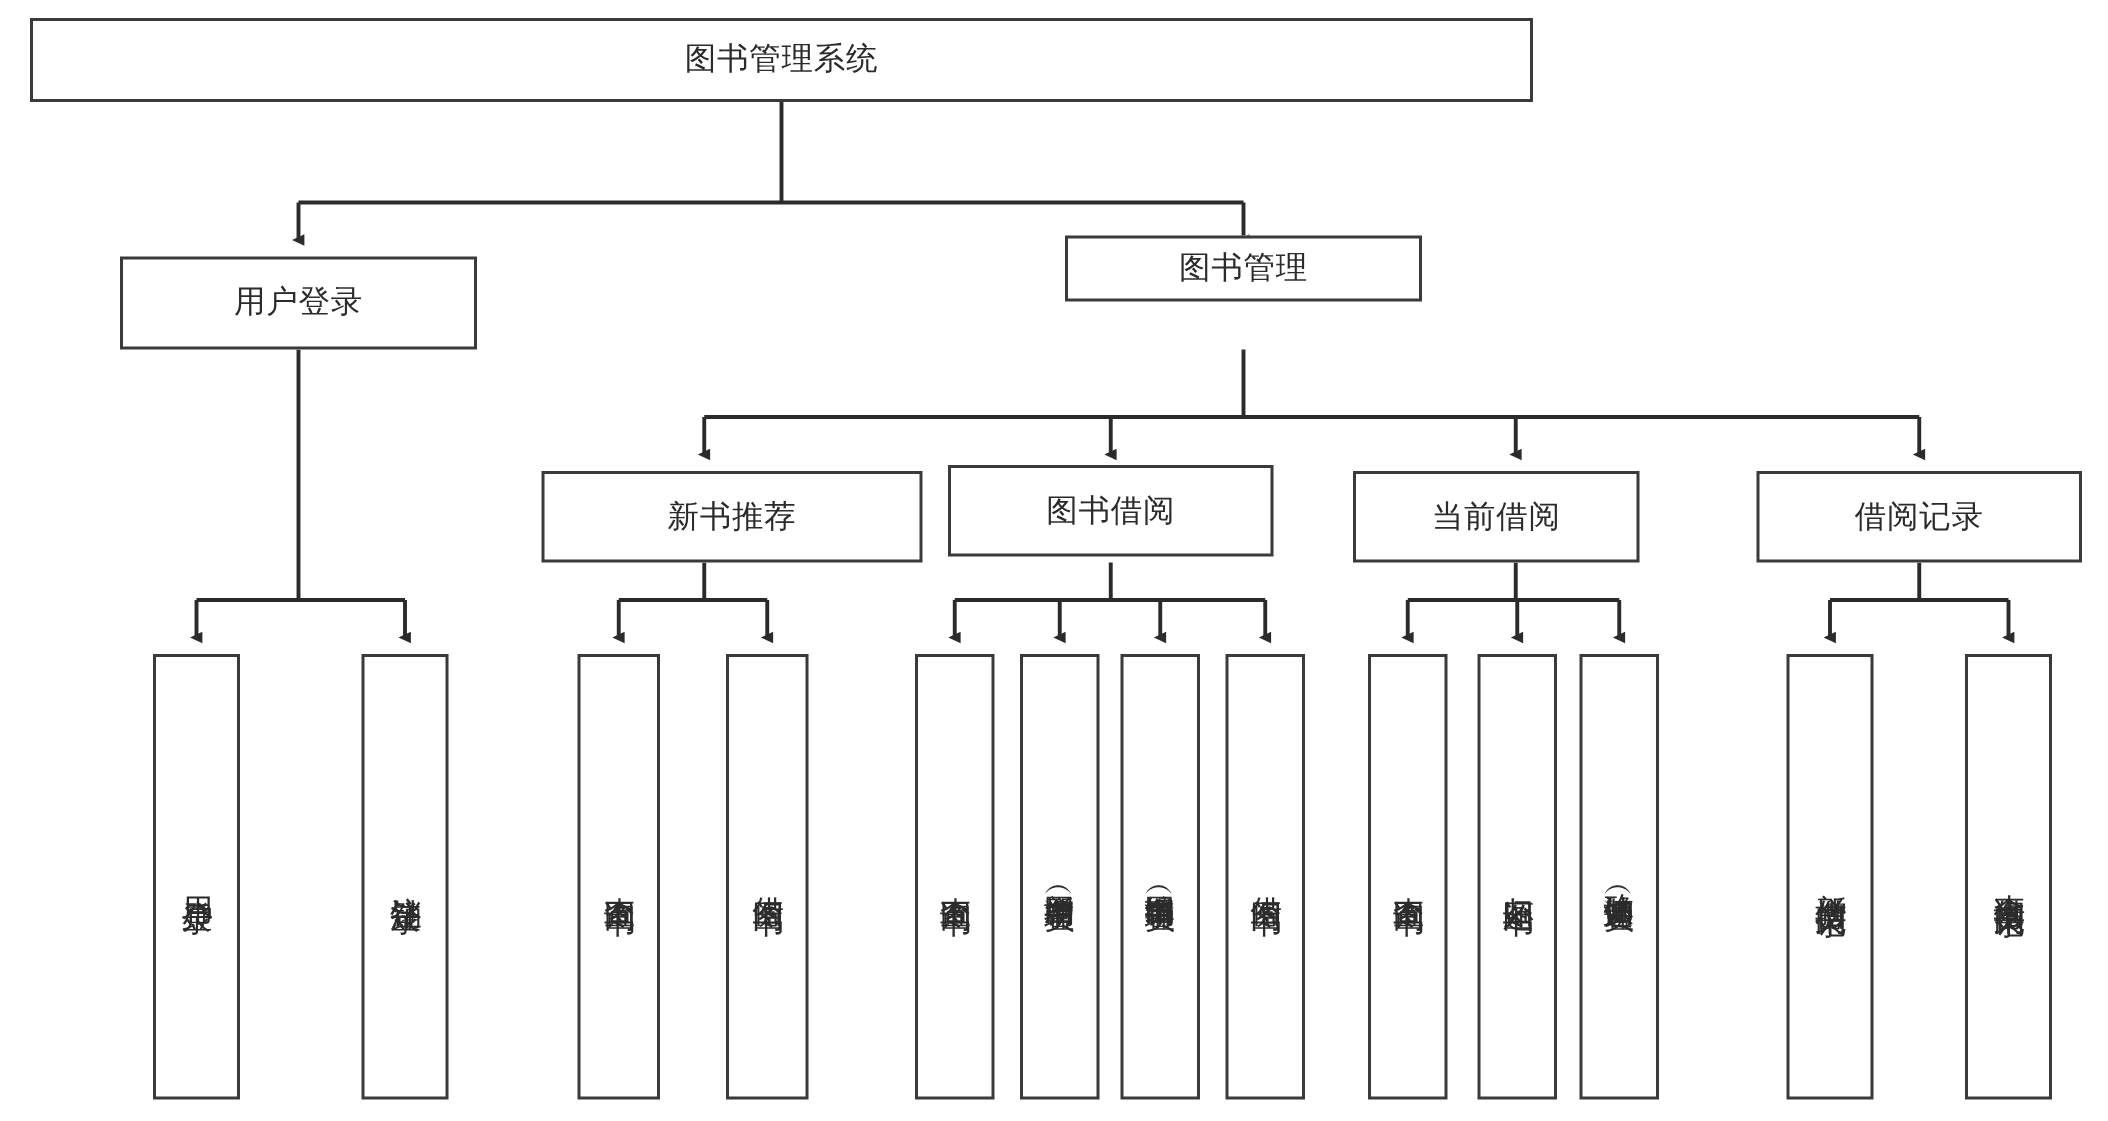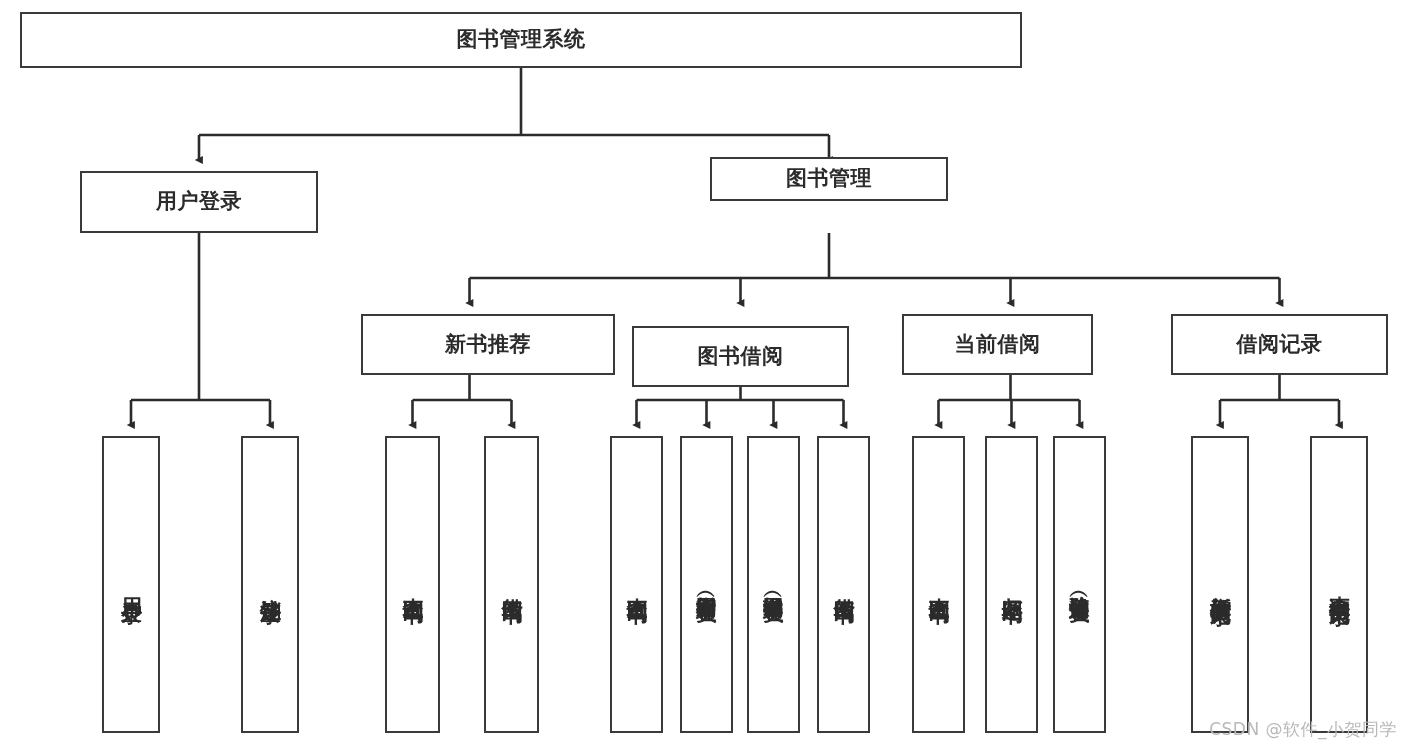--- a/index.html
+++ b/index.html
@@ -34,21 +34,20 @@
     display: flex;
     align-items: center;
     justify-content: center;
     color: #2b2b2b;
   }
   .node-label {
     display: block;
     text-align: center;
     line-height: 1.12;
     white-space: nowrap;
-    font-weight: bold;
   }
   
   .node.horiz .node-label {
     font-size: 21px;
     letter-spacing: 0.5px;
   }
   .node.root .node-label {
     font-size: 21px;
   }
   
@@ -134,21 +133,21 @@
       </div>
       <div class="node horiz" style="left: 80px; top: 171px; width: 238px; height: 62px;">
         <span class="node-label">用户登录</span>
       </div>
       <div class="node horiz" style="left: 710px; top: 157px; width: 238px; height: 44px;">
         <span class="node-label">图书管理</span>
       </div>
       <div class="node horiz" style="left: 361px; top: 314px; width: 254px; height: 61px;">
         <span class="node-label">新书推荐</span>
       </div>
-      <div class="node horiz" style="left: 632px; top: 326px; width: 217px; height: 61px;">
+      <div class="node horiz" style="left: 632px; top: 310px; width: 217px; height: 61px;">
         <span class="node-label">图书借阅</span>
       </div>
       <div class="node horiz" style="left: 902px; top: 314px; width: 191px; height: 61px;">
         <span class="node-label">当前借阅</span>
       </div>
       <div class="node horiz" style="left: 1171px; top: 314px; width: 217px; height: 61px;">
         <span class="node-label">借阅记录</span>
       </div>
       <div class="node vert" style="left: 102px; top: 436px; width: 58px; height: 297px;">
         <span class="node-label">用户登录</span>
@@ -184,14 +183,13 @@
         <span class="node-label">确认归还（管理员）</span>
       </div>
       <div class="node vert" style="left: 1191px; top: 436px; width: 58px; height: 297px;">
         <span class="node-label">新增借阅记录</span>
       </div>
       <div class="node vert" style="left: 1310px; top: 436px; width: 58px; height: 297px;">
         <span class="node-label">查询借阅记录</span>
       </div>
     </div>
 
-  <div id="watermark">CSDN @软件_小贺同学</div>
 </div>
 
 </body></html>

